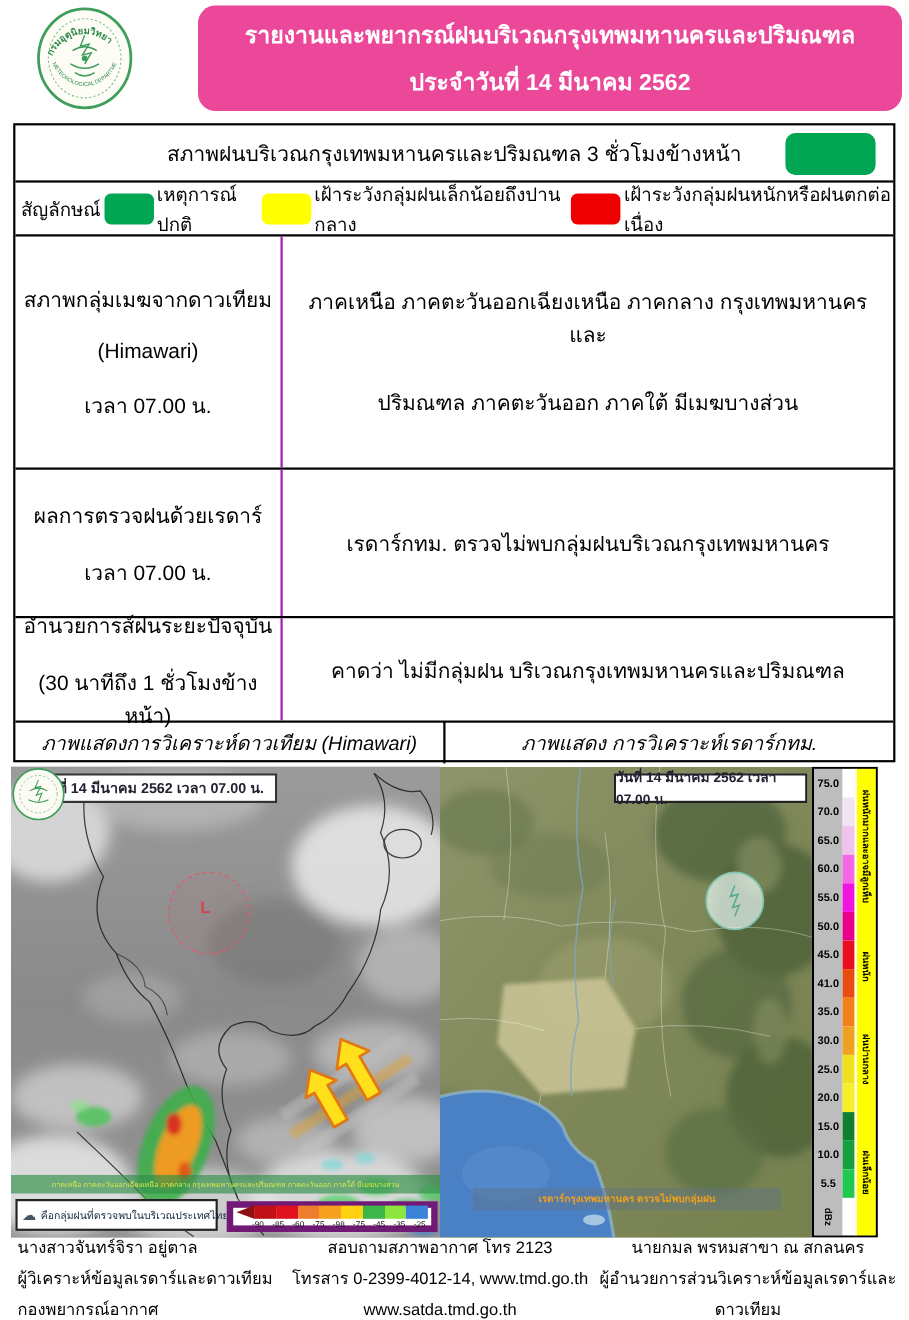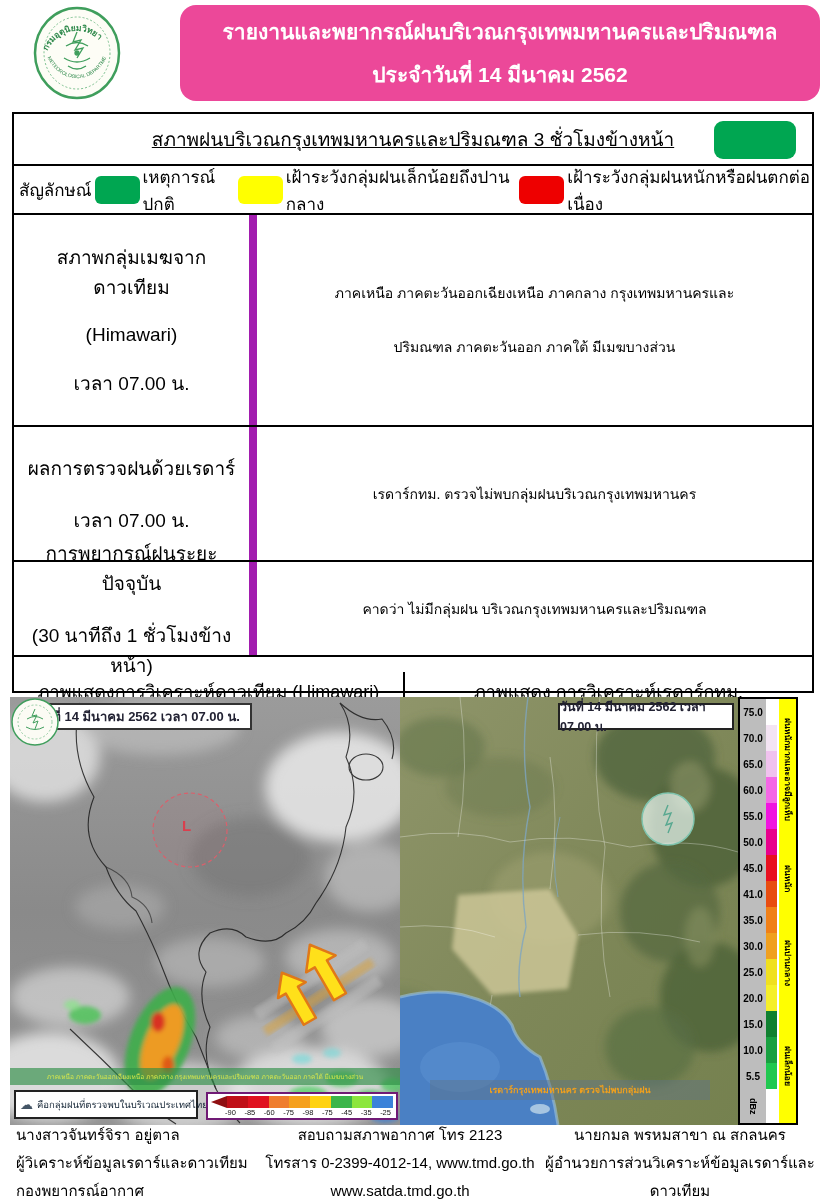--- a/index.html
+++ b/index.html
@@ -9,52 +9,52 @@
 
   
   #banner{left:180px;top:5px;width:640px;height:96px;background:#2b5cf0;border-radius:16px;
           display:flex;flex-direction:column;justify-content:space-evenly;align-items:center;
           color:#fff;font-weight:bold;font-size:21px;text-align:center;}
   #seal{left:33px;top:6px;width:88px;height:94px;}
 
   
   #tbl{left:12px;top:112px;width:802px;height:581px;border:2px solid #000;box-sizing:border-box;}
   .trow{position:absolute;left:0;width:100%;box-sizing:border-box;border-bottom:2px solid #000;}
-  #rowA{top:0;height:52px;display:flex;align-items:center;justify-content:center;font-size:19px;text-decoration:underline;}
+  #rowA{top:0;height:52px;display:flex;align-items:center;justify-content:center;font-size:19px;}
   #statusBox{position:absolute;right:16px;top:7px;width:82px;height:38px;border-radius:9px;}
   #rowB{top:52px;height:49px;display:flex;align-items:center;font-size:17px;padding-left:5px;}
   .lgbox{width:45px;height:28px;border-radius:6px;margin:0 3px;flex:none;}
   #rowC{top:101px;height:212px;}
   #rowD{top:313px;height:135px;}
   #rowE{top:448px;height:95px;border-bottom:2px solid #000;}
-  .lcell{position:absolute;left:0;top:0;bottom:0;width:243px;border-right:8px solid #a21caf;
+  .lcell{position:absolute;left:0;top:0;bottom:0;width:243px;border-right:2px solid #a21caf;
          box-sizing:border-box;display:flex;flex-direction:column;justify-content:center;
          align-items:center;text-align:center;font-size:19px;gap:22px;padding:0 6px;}
   .rcell{position:absolute;left:243px;top:0;bottom:0;right:0;display:flex;flex-direction:column;
-         justify-content:center;align-items:center;text-align:center;font-size:14px;gap:32px;padding:0 10px;}
-  #rowF{top:558px;height:38px;border-bottom:none;}
+         justify-content:center;align-items:center;text-align:center;font-size:19px;gap:32px;padding:0 10px;}
+  #rowF{top:542px;height:38px;border-bottom:none;font-style:italic;}
   .fcellL{position:absolute;left:0;top:0;bottom:0;width:391px;border-right:2px solid #000;box-sizing:border-box;
           display:flex;align-items:center;justify-content:center;font-size:18px;}
   .fcellR{position:absolute;left:391px;top:0;bottom:0;right:0;display:flex;align-items:center;justify-content:center;font-size:18px;}
 
   
   #sat{left:10px;top:697px;width:390px;height:428px;background:#8d8d8d;}
   #sat svg{position:absolute;left:0;top:0;}
   #satLabel{left:14px;top:6px;width:228px;height:27px;background:#fff;border:2px solid #333;box-sizing:border-box;
             display:flex;align-items:center;justify-content:center;font-size:13px;font-weight:bold;color:#223;}
   #satLogo{right:2px;top:4px;width:50px;height:50px;}
   #lowMark{left:172px;top:120px;color:#d9404e;font-weight:bold;font-size:15px;}
   #satRegionBar{left:0;top:371px;width:100%;height:17px;background:rgba(47,143,70,.65);
                 display:flex;align-items:center;justify-content:center;}
   #satRegionBar span{font-size:6.5px;color:#d8e84a;white-space:nowrap;}
   #satNote{left:4px;top:393px;width:184px;height:29px;background:#fff;border:2px solid #222;box-sizing:border-box;
            display:flex;align-items:center;gap:4px;padding:0 4px;}
   #satNote .cloud{font-size:13px;color:#456;line-height:1;}
   #satNote span.txt{font-size:9.5px;color:#123;white-space:nowrap;}
-  #satScale{left:196px;top:395px;width:192px;height:28px;background:#fff;border:2px solid #701a75;box-sizing:border-box;
+  #satScale{left:196px;top:395px;width:192px;height:28px;background:#fff;border:6px solid #701a75;box-sizing:border-box;
             display:flex;flex-direction:column;justify-content:center;padding:1px 3px;}
   #satScaleBar{display:flex;height:12px;align-items:stretch;}
   #satScaleBar .arrow{width:0;height:0;border-top:6px solid transparent;border-bottom:6px solid transparent;
                       border-right:16px solid #8f0f12;}
   #satScaleBar .seg{flex:1;}
   #satScaleNums{display:flex;justify-content:space-between;padding:0 2px 0 14px;}
   #satScaleNums span{font-size:7.5px;color:#111;}
 
   
   #radar{left:400px;top:697px;width:338px;height:428px;background:#858b5e;}
@@ -151,21 +151,21 @@
         <div>ผลการตรวจฝนด้วยเรดาร์</div>
         <div>เวลา 07.00 น.</div>
       </div>
       <div class="rcell">
         <div>เรดาร์กทม. ตรวจไม่พบกลุ่มฝนบริเวณกรุงเทพมหานคร</div>
       </div>
     </div>
 
     <div id="rowE" class="trow">
       <div class="lcell">
-        <div>การพยากรณ์ฝนระยะปัจจุบัน</div>
+        <div>อำนวยการส์ฝนระยะปัจจุบัน</div>
         <div>(30 นาทีถึง 1 ชั่วโมงข้างหน้า)</div>
       </div>
       <div class="rcell">
         <div>คาดว่า ไม่มีกลุ่มฝน บริเวณกรุงเทพมหานครและปริมณฑล</div>
       </div>
     </div>
 
     <div id="rowF" class="trow">
       <div class="fcellL">ภาพแสดงการวิเคราะห์ดาวเทียม (Himawari)</div>
       <div class="fcellR">ภาพแสดง การวิเคราะห์เรดาร์กทม.</div>

